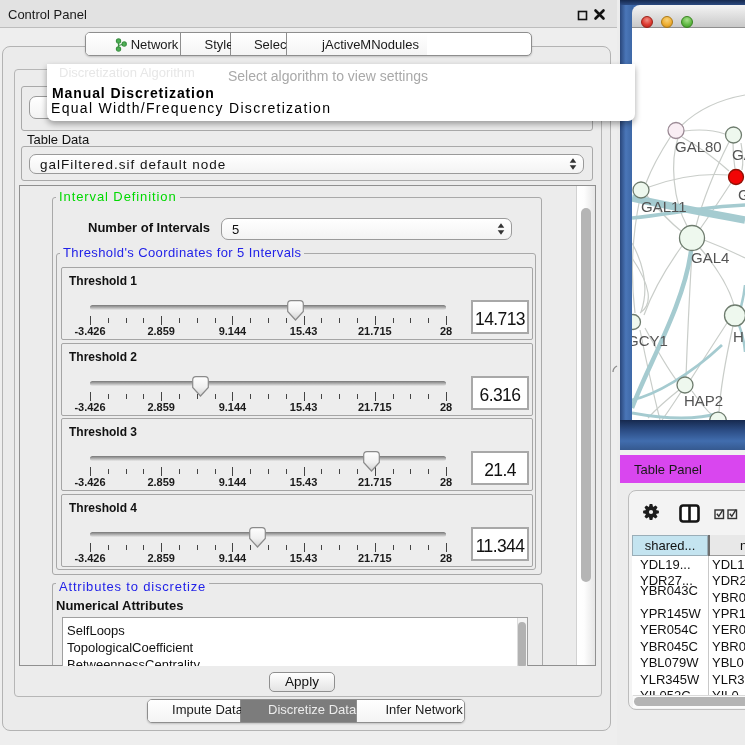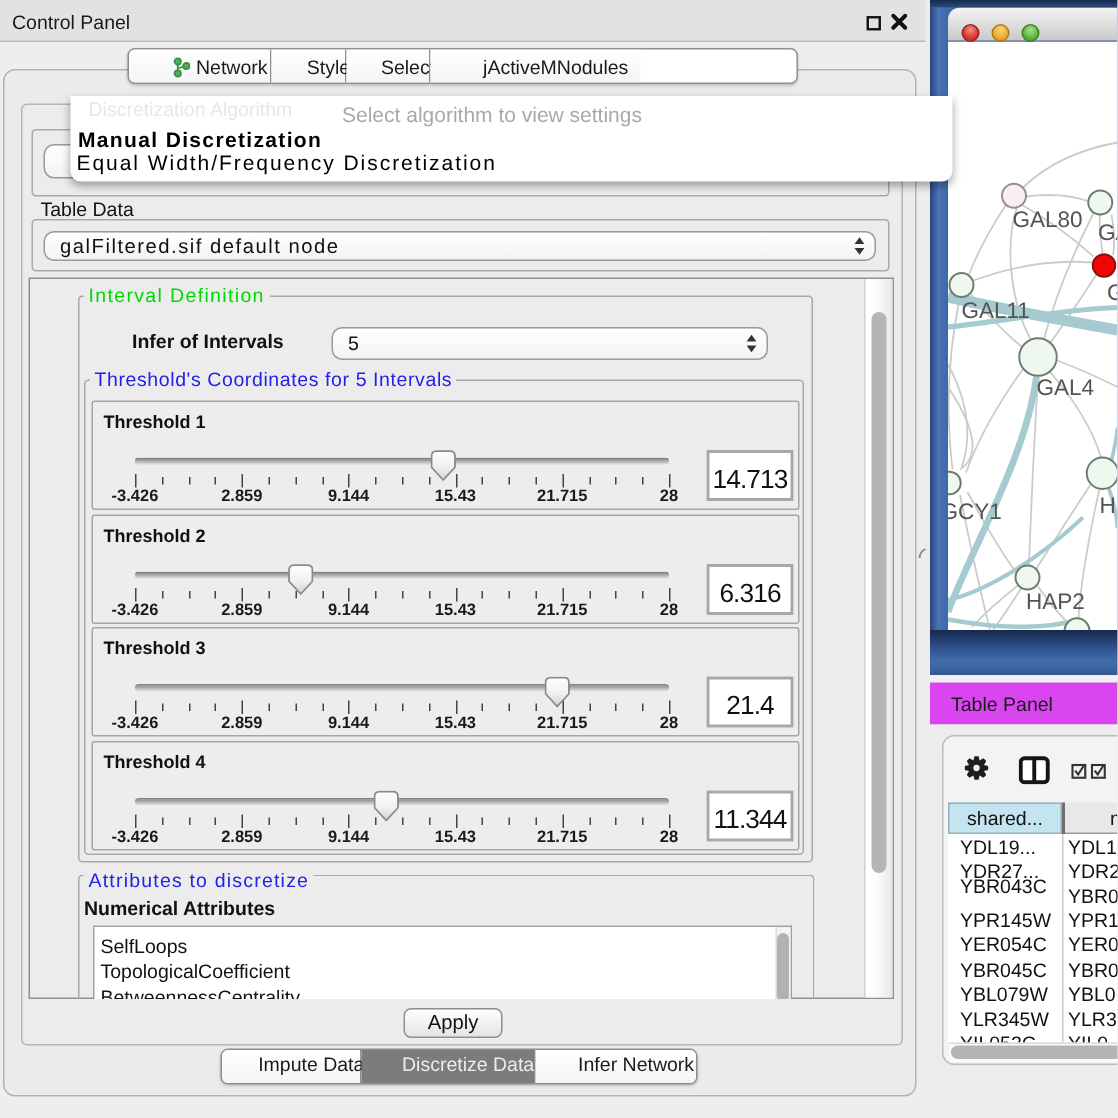--- a/index.html
+++ b/index.html
@@ -144,21 +144,21 @@
 </div>
 
 <div class="abs" id="scrollpane" style="left:19px;top:185px;width:577px;height:481px;border:1px solid #909090;background:#ececec;"></div>
 
 <div class="abs" style="left:576px;top:186px;width:19px;height:479px;background:linear-gradient(90deg,#ffffff,#fdfdfd 40%,#e6e6e6);border-left:1px solid #d2d2d2;"></div>
 <div class="abs" style="left:581px;top:208px;width:10px;height:374px;border-radius:5px;background:#b5b5b5;"></div>
 
 <div class="group" style="left:52px;top:197px;width:490px;height:378px;"></div>
 <div class="gtitle" style="left:56px;top:190px;color:#00d800;letter-spacing:0.9px;">Interval Definition</div>
 
-<div class="abs" style="left:88px;top:220px;font-weight:bold;">Infer of Intervals</div>
+<div class="abs" style="left:88px;top:220px;font-weight:bold;">Number of Intervals</div>
 <div class="combo" style="left:221px;top:218px;width:291px;height:22px;">
   <span class="txt">5</span>
   <svg class="stepper" width="9" height="13" viewBox="0 0 9 13">
     <path d="M4.5,0 L8.2,5 L0.8,5 Z" fill="#333"></path>
       <path d="M4.5,13 L8.2,8 L0.8,8 Z" fill="#333"></path>
     </svg>
 </div>
 
 <div class="group" style="left:56px;top:253px;width:480px;height:317px;"></div>
 <div class="gtitle" style="left:60px;top:246px;color:#2222e8;letter-spacing:0.4px;">Threshold's Coordinates for 5 Intervals</div>

